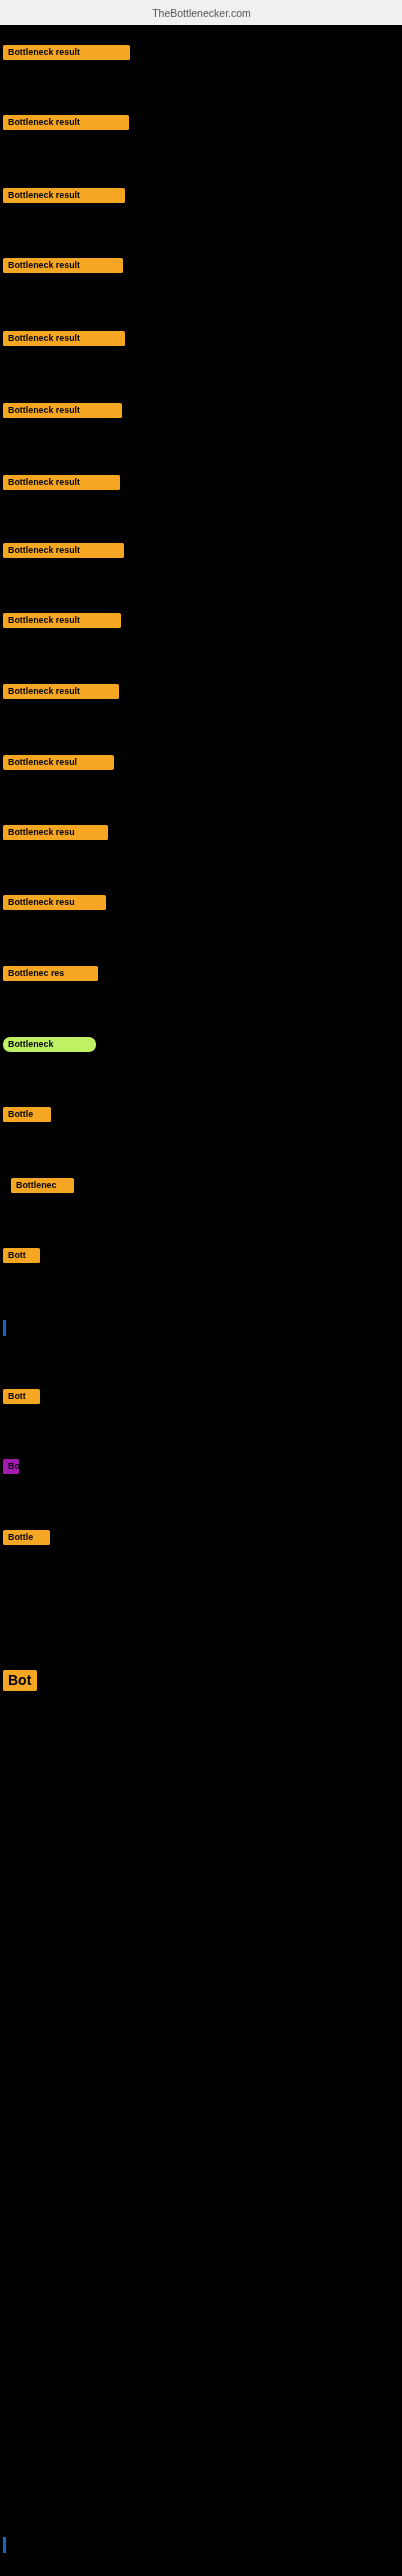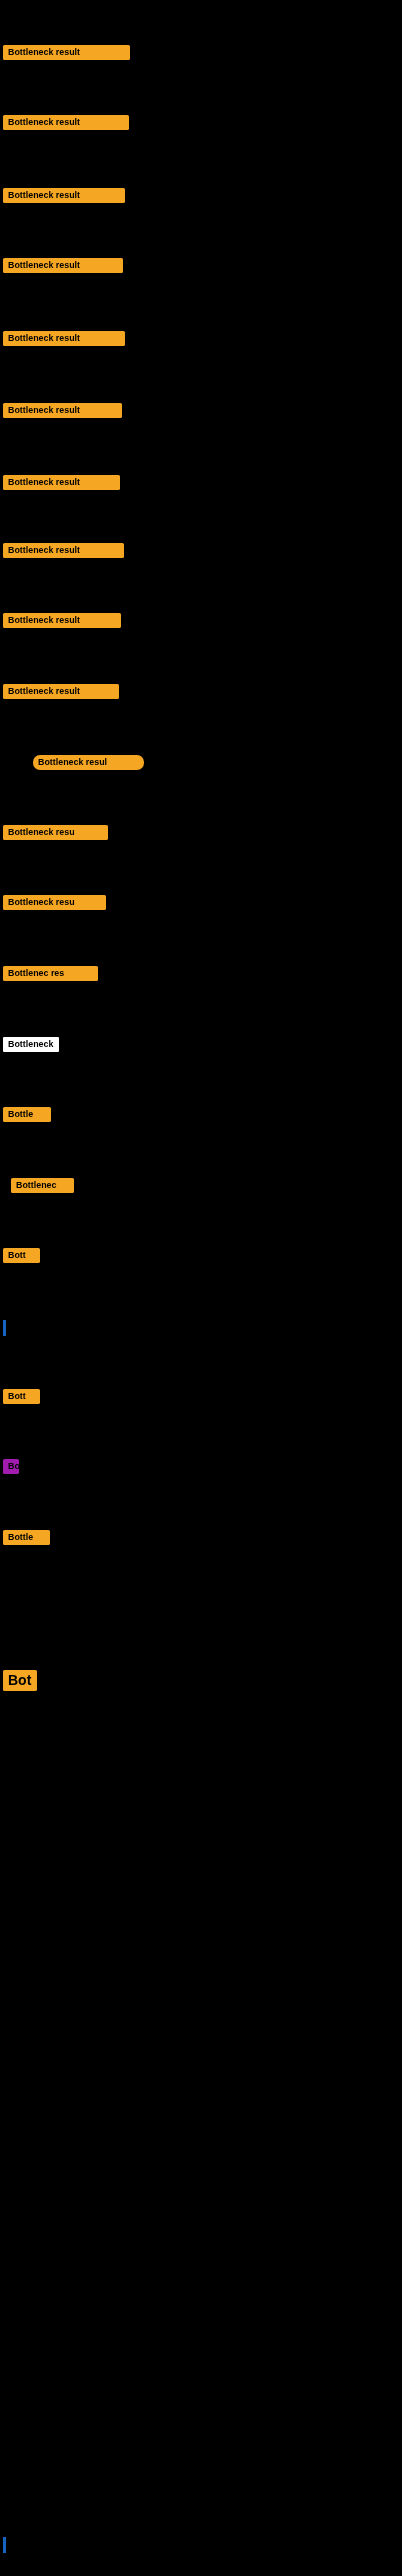--- a/index.html
+++ b/index.html
@@ -14,20 +14,23 @@
       background-color: #000000;
       font-family: Arial, sans-serif;
       position: relative;
     }
   </style>
 </head>
 <body>
 
 <div style="width:403px; min-height:2576px; background:#000; position:relative;">
 
+  <div style="background:#f0f0f0; text-align:center; padding:4.8px 0; position:absolute; top:0; left:0; width:100%;">
+    <span style="color:#555; font-size:10.5px; font-family:Arial,sans-serif;">TheBottlenecker.com</span>
+  </div>
 
   <div style="position:absolute; top:45px; left:3.2px;">
     <span style="display:inline-block; background:#f5a623; color:#000; font-size:8.9px; font-weight:bold; padding:2.4px 4.8px; border-radius:1.6px; width:127px; overflow:hidden; white-space:nowrap;">
       <span>Bottleneck result</span>
     </span>
   </div>
 
   <div style="position:absolute; top:115px; left:3.2px;">
     <span style="display:inline-block; background:#f5a623; color:#000; font-size:8.9px; font-weight:bold; padding:2.4px 4.8px; border-radius:1.6px; width:126px; overflow:hidden; white-space:nowrap;">
       <span>Bottleneck result</span>
@@ -76,21 +79,21 @@
     </span>
   </div>
 
   <div style="position:absolute; top:684px; left:3.2px;">
     <span style="display:inline-block; background:#f5a623; color:#000; font-size:8.9px; font-weight:bold; padding:2.4px 4.8px; border-radius:1.6px; width:116px; overflow:hidden; white-space:nowrap;">
       <span>Bottleneck result</span>
     </span>
   </div>
 
   <div style="position:absolute; top:755px; left:3.2px;">
-    <span style="display:inline-block; background:#f5a623; color:#000; font-size:8.9px; font-weight:bold; padding:2.4px 4.8px; border-radius:7px; width:111px; overflow:hidden; white-space:nowrap;margin-left:30px;">
+    <span style="display:inline-block; background:#f5a623; color:#000; font-size:8.9px; font-weight:bold; padding:2.4px 4.8px; border-radius:2px; width:111px; overflow:hidden; white-space:nowrap;">
       <span>Bottleneck resul</span>
     </span>
   </div>
 
   <div style="position:absolute; top:825px; left:3.2px;">
     <span style="display:inline-block; background:#f5a623; color:#000; font-size:8.9px; font-weight:bold; padding:2.4px 4.8px; border-radius:1.6px; width:105px; overflow:hidden; white-space:nowrap;">
       <span>Bottleneck resu</span>
     </span>
   </div>
 
@@ -100,21 +103,21 @@
     </span>
   </div>
 
   <div style="position:absolute; top:966px; left:3.2px;">
     <span style="display:inline-block; background:#f5a623; color:#000; font-size:8.9px; font-weight:bold; padding:2.4px 4.8px; border-radius:1.6px; width:95px; overflow:hidden; white-space:nowrap;">
       <span>Bottlenec res</span>
     </span>
   </div>
 
   <div style="position:absolute; top:1037px; left:3.2px;">
-    <span style="display:inline-block; background:#ffffff; color:#000; font-size:8.9px; font-weight:bold; padding:2.4px 4.8px; border-radius:1px; width:56px; overflow:hidden; white-space:nowrap;">
+    <span style="display:inline-block; background:#bef264; color:#000; font-size:8.9px; font-weight:bold; padding:2.4px 4.8px; border-radius:7px; width:93px; overflow:hidden; white-space:nowrap;">
       <span>Bottleneck</span>
     </span>
   </div>
 
   <div style="position:absolute; top:1107px; left:3.2px;">
     <span style="display:inline-block; background:#f5a623; color:#000; font-size:8.9px; font-weight:bold; padding:2.4px 4.8px; border-radius:1.6px; width:48px; overflow:hidden; white-space:nowrap;">
       <span>Bottle</span>
     </span>
   </div>
 

